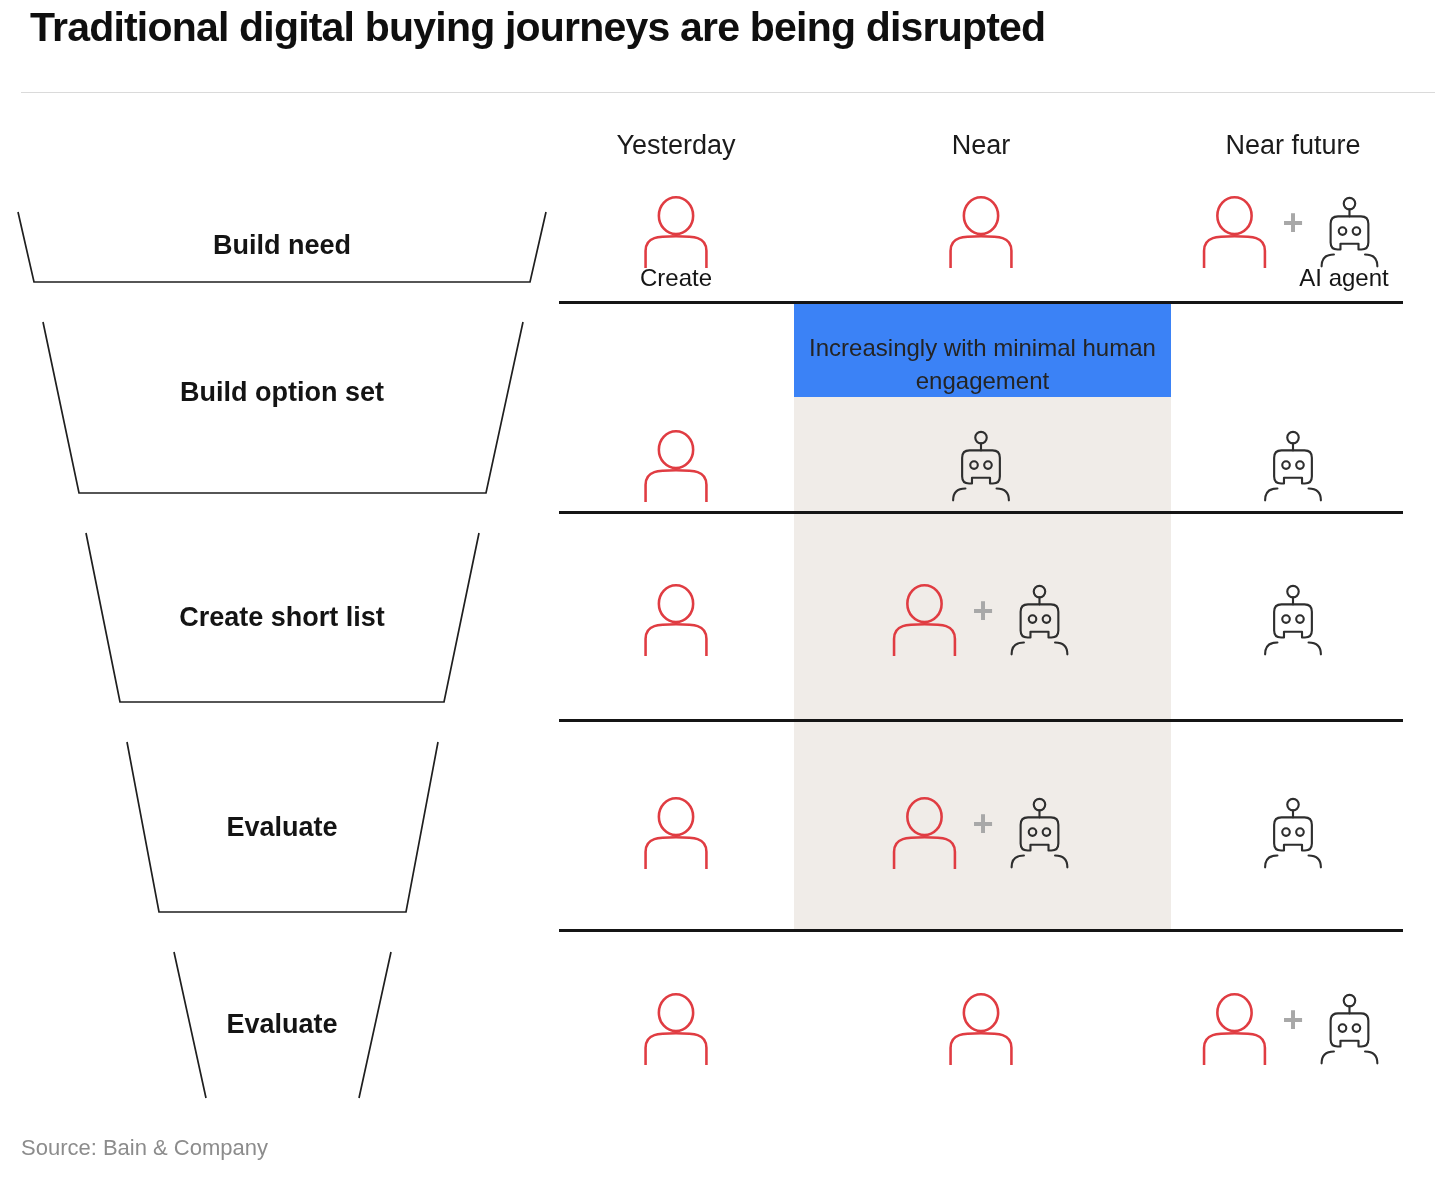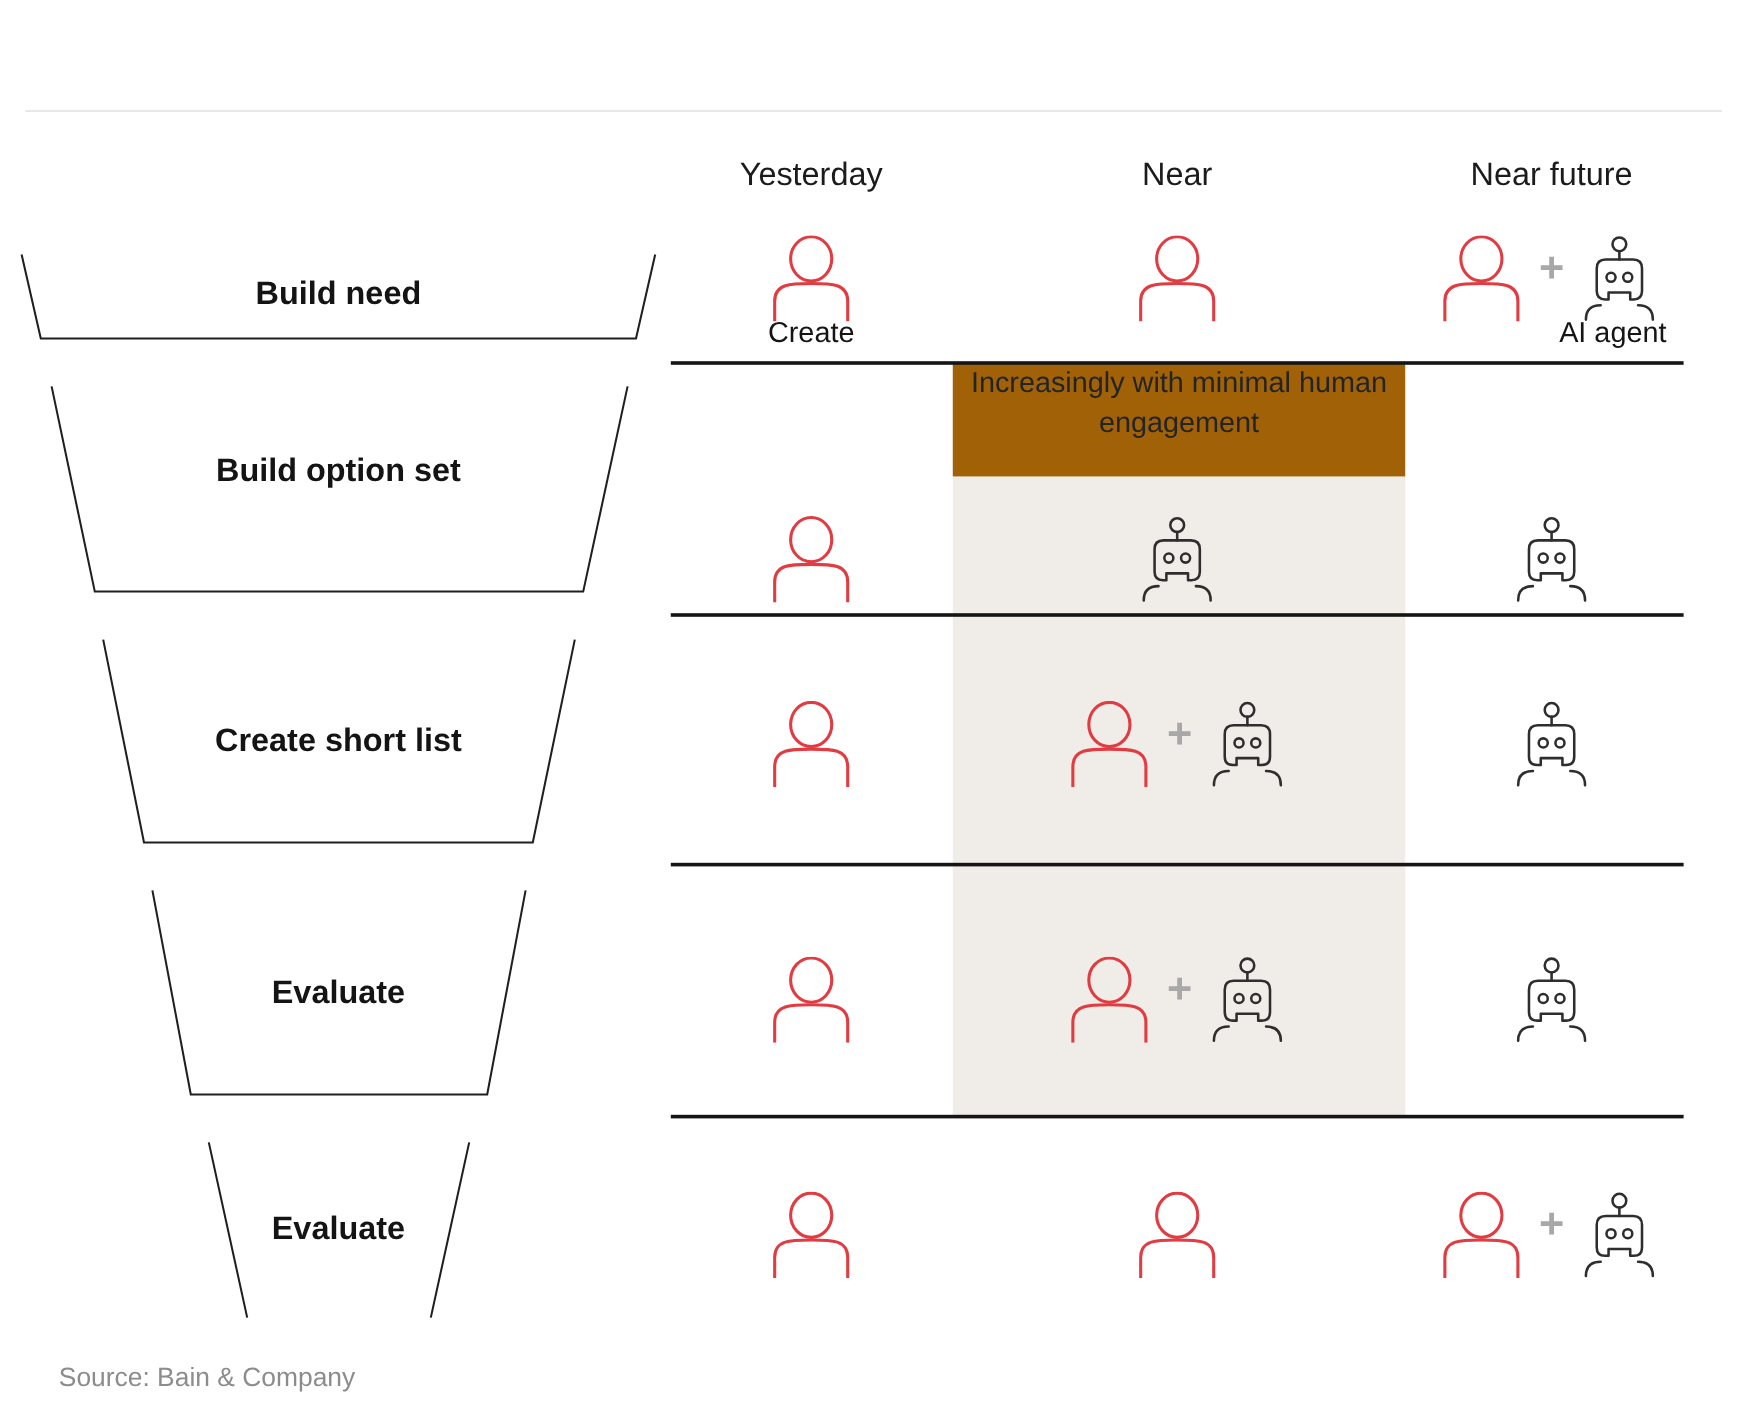--- a/index.html
+++ b/index.html
@@ -19,42 +19,42 @@
   .stage-label {
     position:absolute; left:282px; transform:translate(-50%,-50%);
     font-size:27px; font-weight:700; color:#141414; white-space:nowrap;
   }
   .col-header {
     position:absolute; top:130px; transform:translateX(-50%);
     font-size:27px; color:#1b1b1b; white-space:nowrap;
   }
   .today-band { position:absolute; left:794px; top:303px; width:377px; height:628px; background:#f0ece8; }
   .annotation-box {
-    position:absolute; left:794px; top:303px; width:377px; height:94px; background:#a16207;
-    display:flex; align-items:flex-start; justify-content:center;
+    position:absolute; left:794px; top:303px; width:377px; height:94px; background:#3b82f6;
+    display:flex; align-items:flex-end; justify-content:center;
   }
   .annotation-box span {
     display:block; text-align:center; font-size:24px; line-height:1.38; color:#242424; padding:0 14px;
   }
   .row-line { position:absolute; left:559px; width:844px; height:2.5px; background:#151515; }
   .cell {
     position:absolute; transform:translateX(-50%); height:86px;
     display:flex; align-items:flex-end; gap:5px;
   }
   .icon-human { width:86px; height:72px; color:#e03c42; flex:0 0 auto; }
   .icon-robot { width:82px; height:82px; color:#2e2e2e; margin-bottom:-9px; flex:0 0 auto; }
   .plus {
     font-size:36px; font-weight:700; color:#a8a8a8; line-height:1; margin-bottom:27px; flex:0 0 auto;
   }
   .under-label {
     position:absolute; transform:translateX(-50%); top:264px;
     font-size:24px; color:#151515; white-space:nowrap;
   }
   .source {
-    position:absolute; left:21px; top:1135px; font-size:22px; color:#8c8c8c; white-space:nowrap;margin-left:28px;
+    position:absolute; left:21px; top:1135px; font-size:22px; color:#8c8c8c; white-space:nowrap;
   }
 </style>
 </head>
 <body>
 
 <svg width="0" height="0" style="position:absolute" aria-hidden="true">
   <defs>
     <symbol id="icon-human" viewBox="0 0 100 84">
       <g fill="none" stroke="currentColor" stroke-width="3" stroke-linecap="round">
         <ellipse cx="50" cy="23" rx="20" ry="21.5"></ellipse>
@@ -70,20 +70,21 @@
         <circle cx="58.5" cy="44" r="4.6"></circle>
         <path d="M16,87 Q16,72.5 31,72.5"></path>
         <path d="M84,87 Q84,72.5 69,72.5"></path>
       </g>
     </symbol>
   </defs>
 </svg>
 
 <div class="page">
 
+  <div class="title">Traditional digital buying journeys are being disrupted</div>
   <div class="title-divider"></div>
 
   <div class="today-band"></div>
   <div class="annotation-box">
     <span>Increasingly with minimal human engagement</span>
   </div>
 
   <div class="row-line" style="top:301px"></div>
   <div class="row-line" style="top:511px"></div>
   <div class="row-line" style="top:719px"></div>

